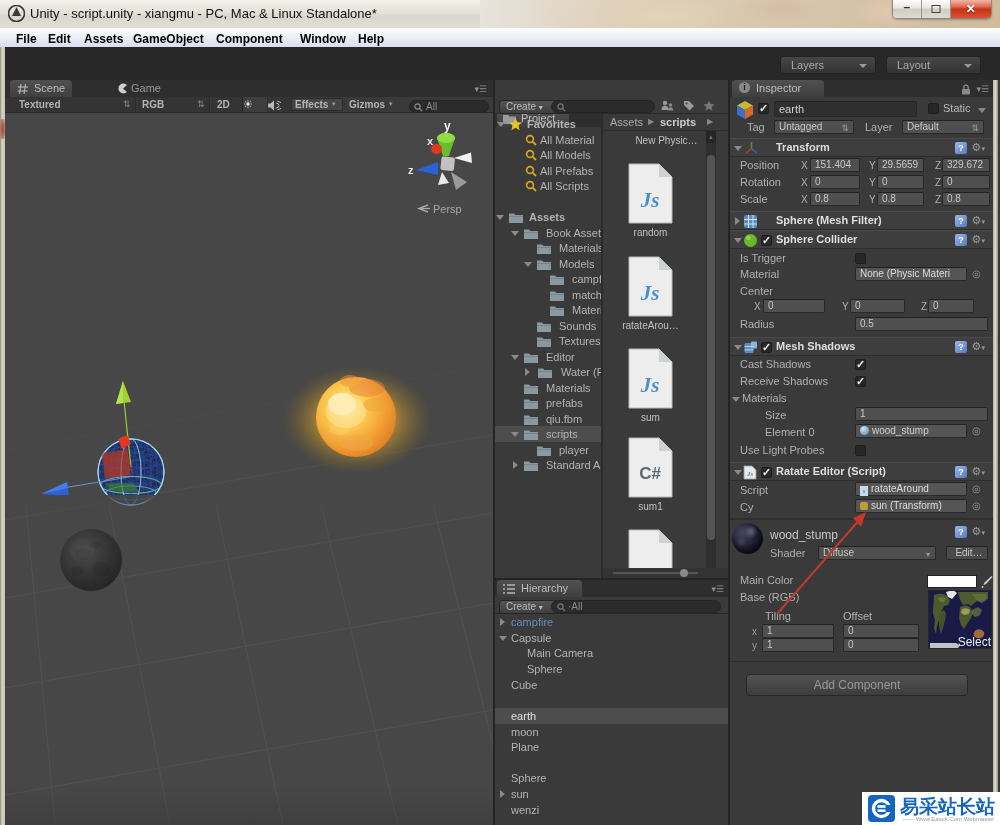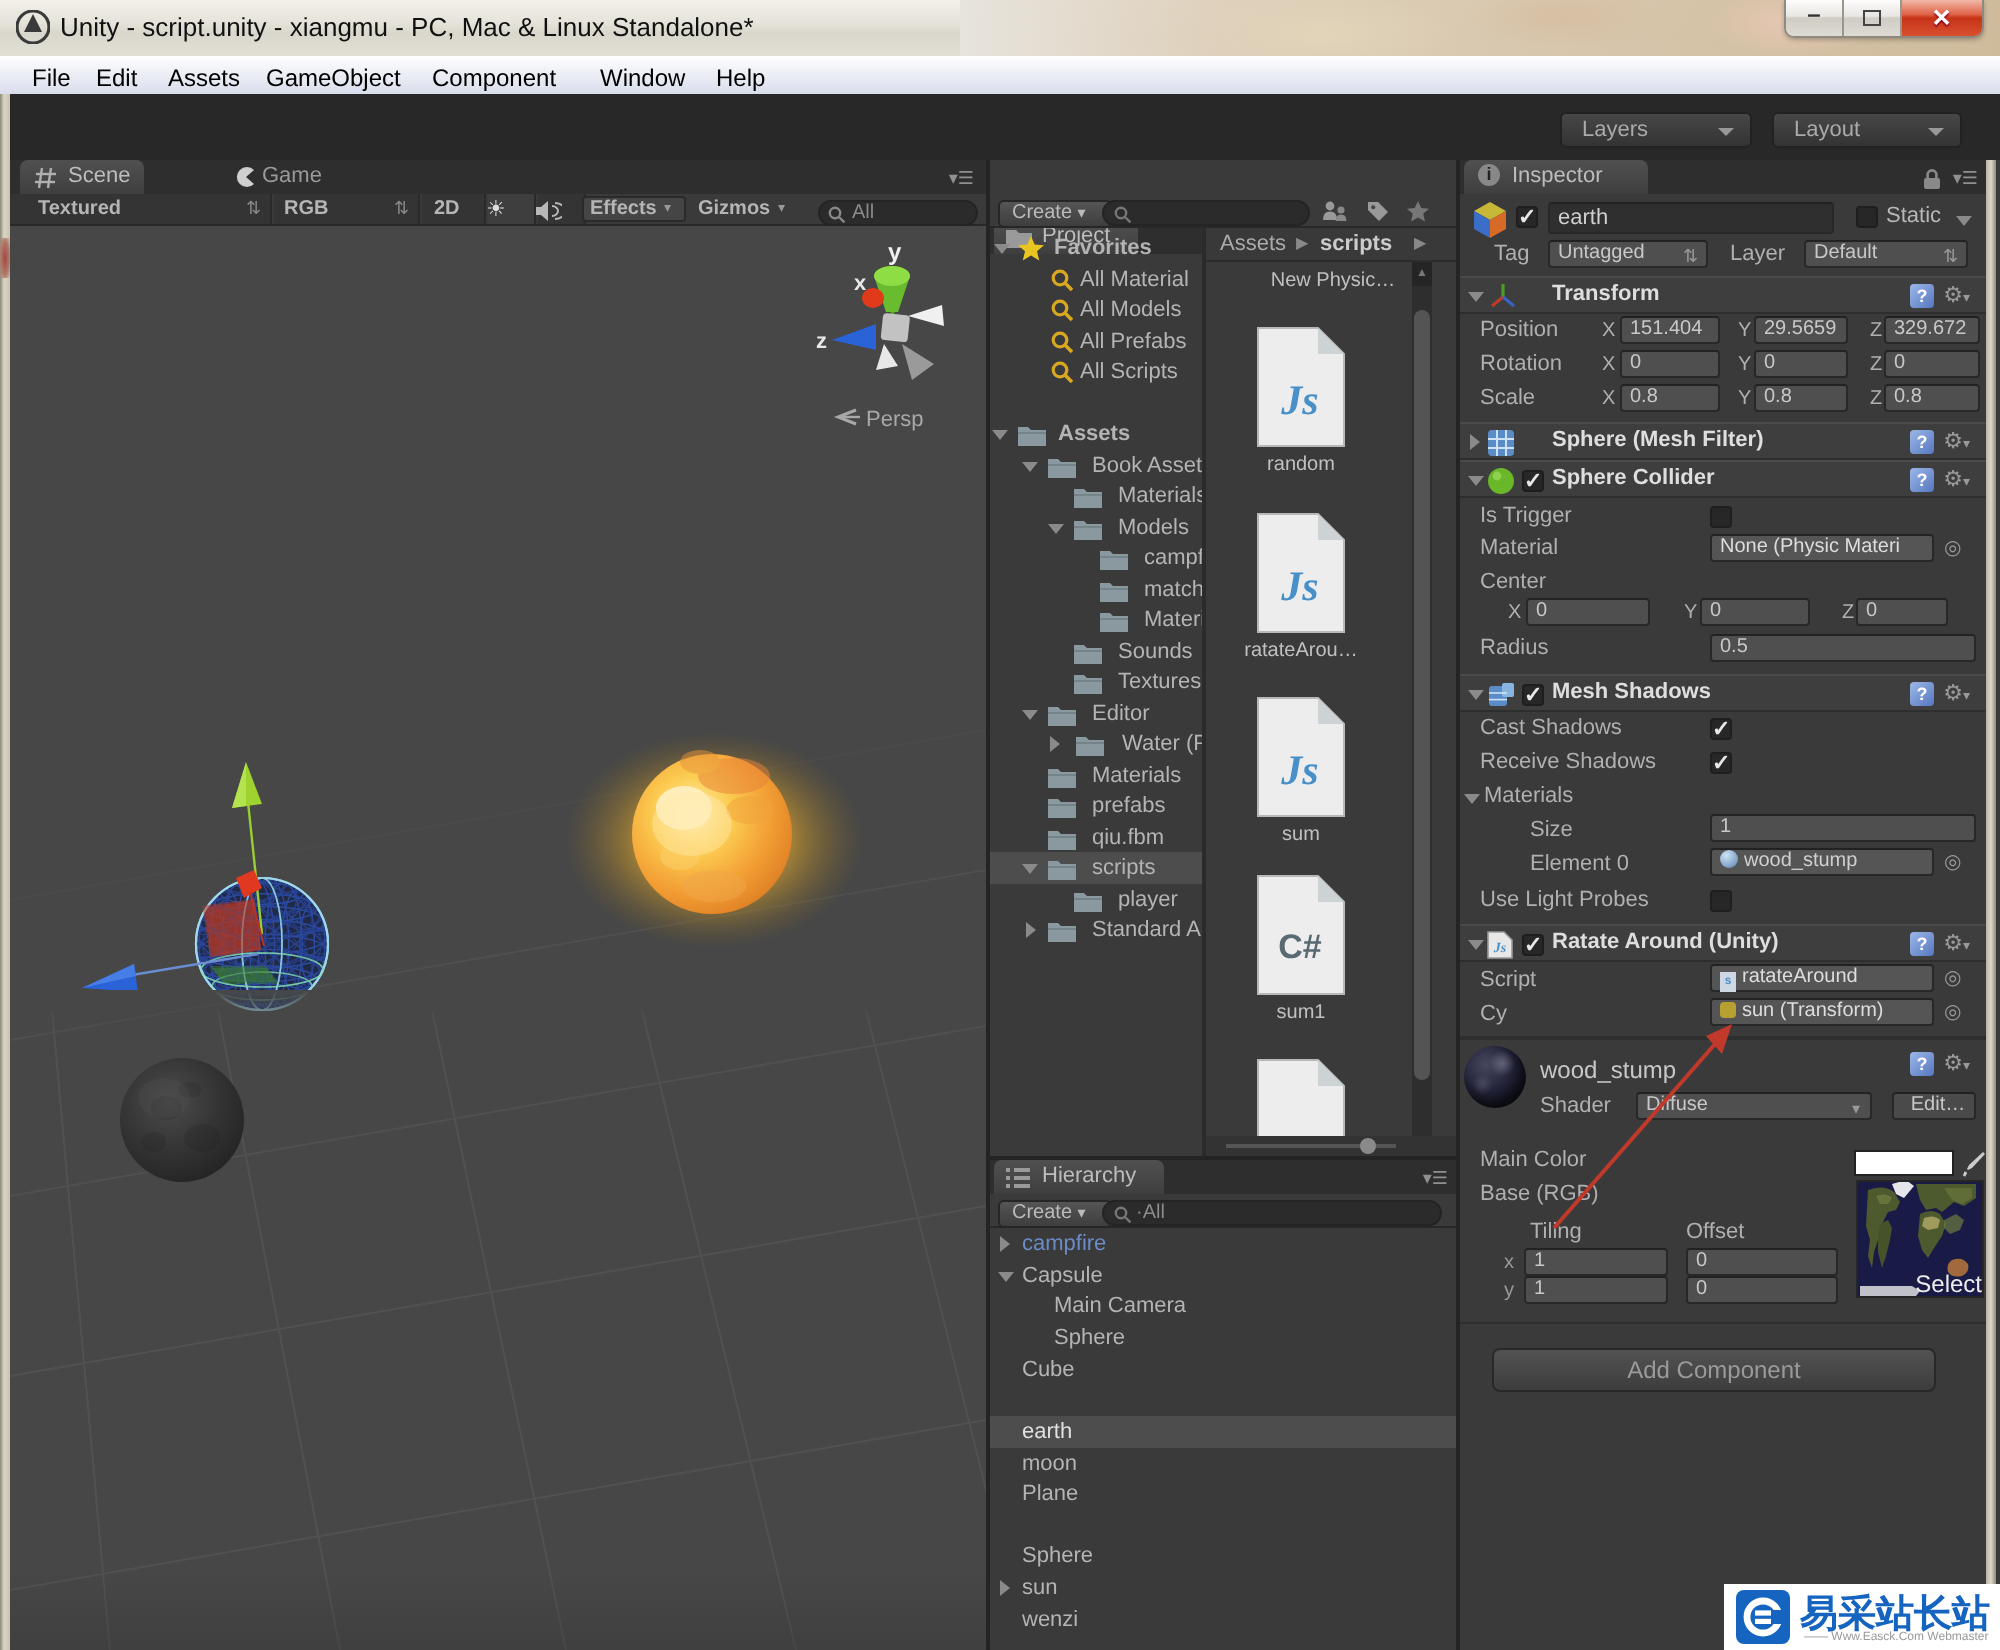--- a/index.html
+++ b/index.html
@@ -21,21 +21,21 @@
 #winbtns { left:892px; top:0px; width:100px; height:19px; display:flex;
   border:1px solid #8e8a80; border-top:none; border-radius:0 0 5px 5px; overflow:hidden; box-shadow:0 1px 2px rgba(0,0,0,.25);}
 .wb { flex:1; position:relative; border-right:1px solid #9a968c;
   background:linear-gradient(to bottom,#fdfdfd 0%,#e8e6e2 45%,#cfccc4 50%,#dedbd4 100%); }
 .wb:last-child { border-right:none; flex:1.45;
   background:linear-gradient(to bottom,#f0b8a8 0%,#e06348 40%,#c63317 50%,#d8502f 100%); }
 .wb .glyph { position:absolute; left:50%; top:50%; transform:translate(-50%,-50%);
   font-size:10px; color:#333; font-weight:bold;}
 
 #menubar { left:0; top:28px; width:1000px; height:19px; background:linear-gradient(to bottom,#fdfdff 0%,#eceef5 45%,#dadded 100%); border-top:1px solid #fff; }
-#menubar span { position:absolute; top:3px; font-size:12px; color:#000; }
+#menubar span { position:absolute; top:3px; font-size:12px; color:#000;font-weight:bold; }
 
 #toolbar { left:0; top:47px; width:1000px; height:33px; background:#282828; }
 .toolgrp { position:absolute; display:flex; height:20px; top:8px;
   border:1px solid #eab308; border-radius:3px; overflow:hidden;margin-top:38px; }
 .toolbtn { width:32px; height:100%; background:linear-gradient(to bottom,#484848,#353535);
   border-right:1px solid #1e1e1e; position:relative; }
 .toolbtn:last-child { border-right:none; }
 .toolbtn.on { background:linear-gradient(to bottom,#9a9a9a,#6d6d6d); }
 .toolbtn svg { position:absolute; left:50%; top:50%; transform:translate(-50%,-50%); }
 .pxbtn { height:100%; background:linear-gradient(to bottom,#4a4a4a,#363636);
@@ -804,21 +804,21 @@
 <span class="lbl" style="left:242px;top:328px;color:#999;font-size:10px;">◎</span>
 <span class="lbl" style="left:10px;top:347px;font-size:11px;color:#b0b0b0;">Use Light Probes</span>
 <div class="chk" style="left:125px;top:348px"></div>
 <div class="hdr" style="top:365px;">
         <span class="tri open" style="left:4px;top:7px"></span>
         <svg class="abs" style="left:13px;top:2px" width="14" height="15" viewBox="0 0 14 15">
 <path d="M1 1 H9 L13 5 V14 H1 Z" fill="#e8e8e8" stroke="#999" stroke-width="0.8"></path>
 <text x="7" y="11" font-size="7" font-weight="bold" fill="#4a90c8" text-anchor="middle" font-family="Liberation Serif,serif" font-style="italic">Js</text>
         </svg>
         <div class="chk on" style="left:31px;top:4px"></div>
-        <span class="t">Ratate Around (Unity)</span>
+        <span class="t">Ratate Editor (Script)</span>
         <div class="book" style="right:26px;top:3px">?</div>
         <span class="gear" style="right:8px;top:2px">⚙<span style="font-size:7px">▾</span></span>
       </div>
 <span class="lbl" style="left:10px;top:387px;font-size:11px;color:#b0b0b0;">Script</span>
 <div class="fld" style="left:125px;top:385px;width:112px;background:#555;color:#ddd;"><span style="display:inline-block;width:8px;height:10px;background:#cdd8e4;margin-right:3px;font-size:6px;color:#4a90c8;font-weight:bold;text-align:center;line-height:10px;vertical-align:-1px;">s</span>ratateAround</div>
 <span class="lbl" style="left:242px;top:386px;color:#999;font-size:10px;">◎</span>
 <span class="lbl" style="left:10px;top:404px;font-size:11px;color:#b0b0b0;">Cy</span>
 <div class="fld" style="left:125px;top:402px;width:112px;background:#555;color:#ddd;"><span style="display:inline-block;width:8px;height:8px;background:#b8a030;margin-right:3px;border-radius:2px;vertical-align:-1px;"></span>sun (Transform)</div>
 <span class="lbl" style="left:242px;top:403px;color:#999;font-size:10px;">◎</span>
 <div class="abs" style="left:0;top:421px;width:263px;height:2px;background:#2e2e2e;"></div>

